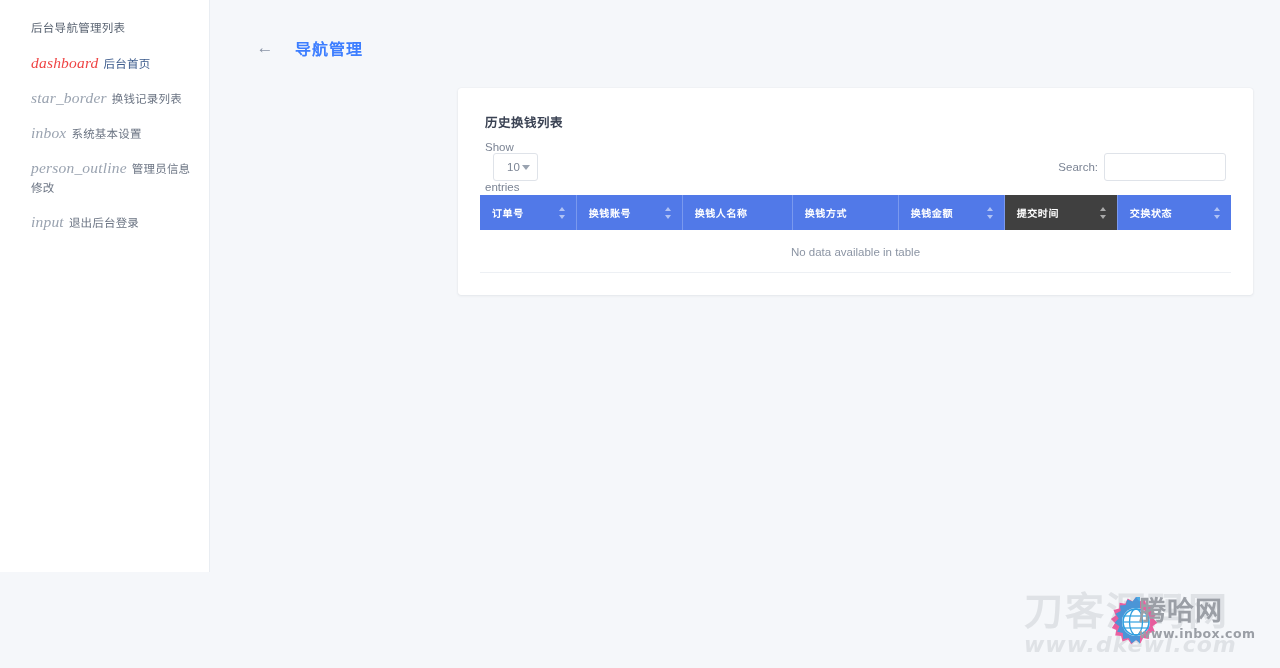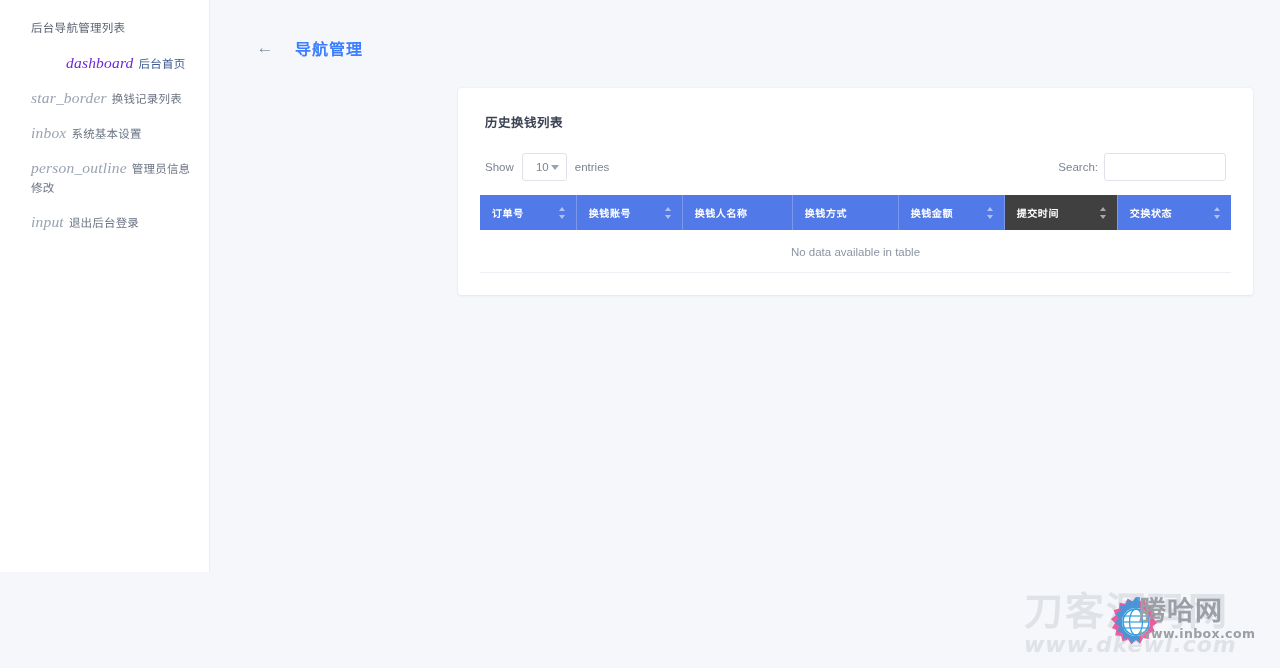--- a/index.html
+++ b/index.html
@@ -55,21 +55,21 @@
   }
   .nav-item .mi {
     font-family: "Liberation Serif", "DejaVu Serif", serif;
     font-style: italic;
     font-size: 15.5px;
     color: #9aa3b0;
     letter-spacing: .2px;
     margin-right: 5px;
     white-space: nowrap;
   }
-  .nav-item.active .mi { color: #6d28d9; margin-left: 35px; }
+  .nav-item.active .mi { color: #ef4444; }
   .nav-item .lbl {
     font-size: 11.5px;
     color: #6b7483;
     letter-spacing: .2px;
   }
   .nav-item.active .lbl { color: #3c5b8c; }
 
   
   .main {
     flex: 1;
@@ -124,23 +124,23 @@
   
   .dt-controls {
     display: flex;
     align-items: center;
     justify-content: space-between;
     margin: 0 5px 14px 5px;
     height: 28px;
   }
   .dt-length {
     display: flex;
-    align-items: center;
     font-size: 11.5px;
     color: #7b8494;
+    flex-direction: column;
   }
   .dt-length .txt { white-space: nowrap; }
   .dt-select {
     position: relative;
     margin: 0 8px;
     width: 45px;
     height: 28px;
     border: 1px solid #dfe3e9;
     border-radius: 3px;
     background: #fff;

